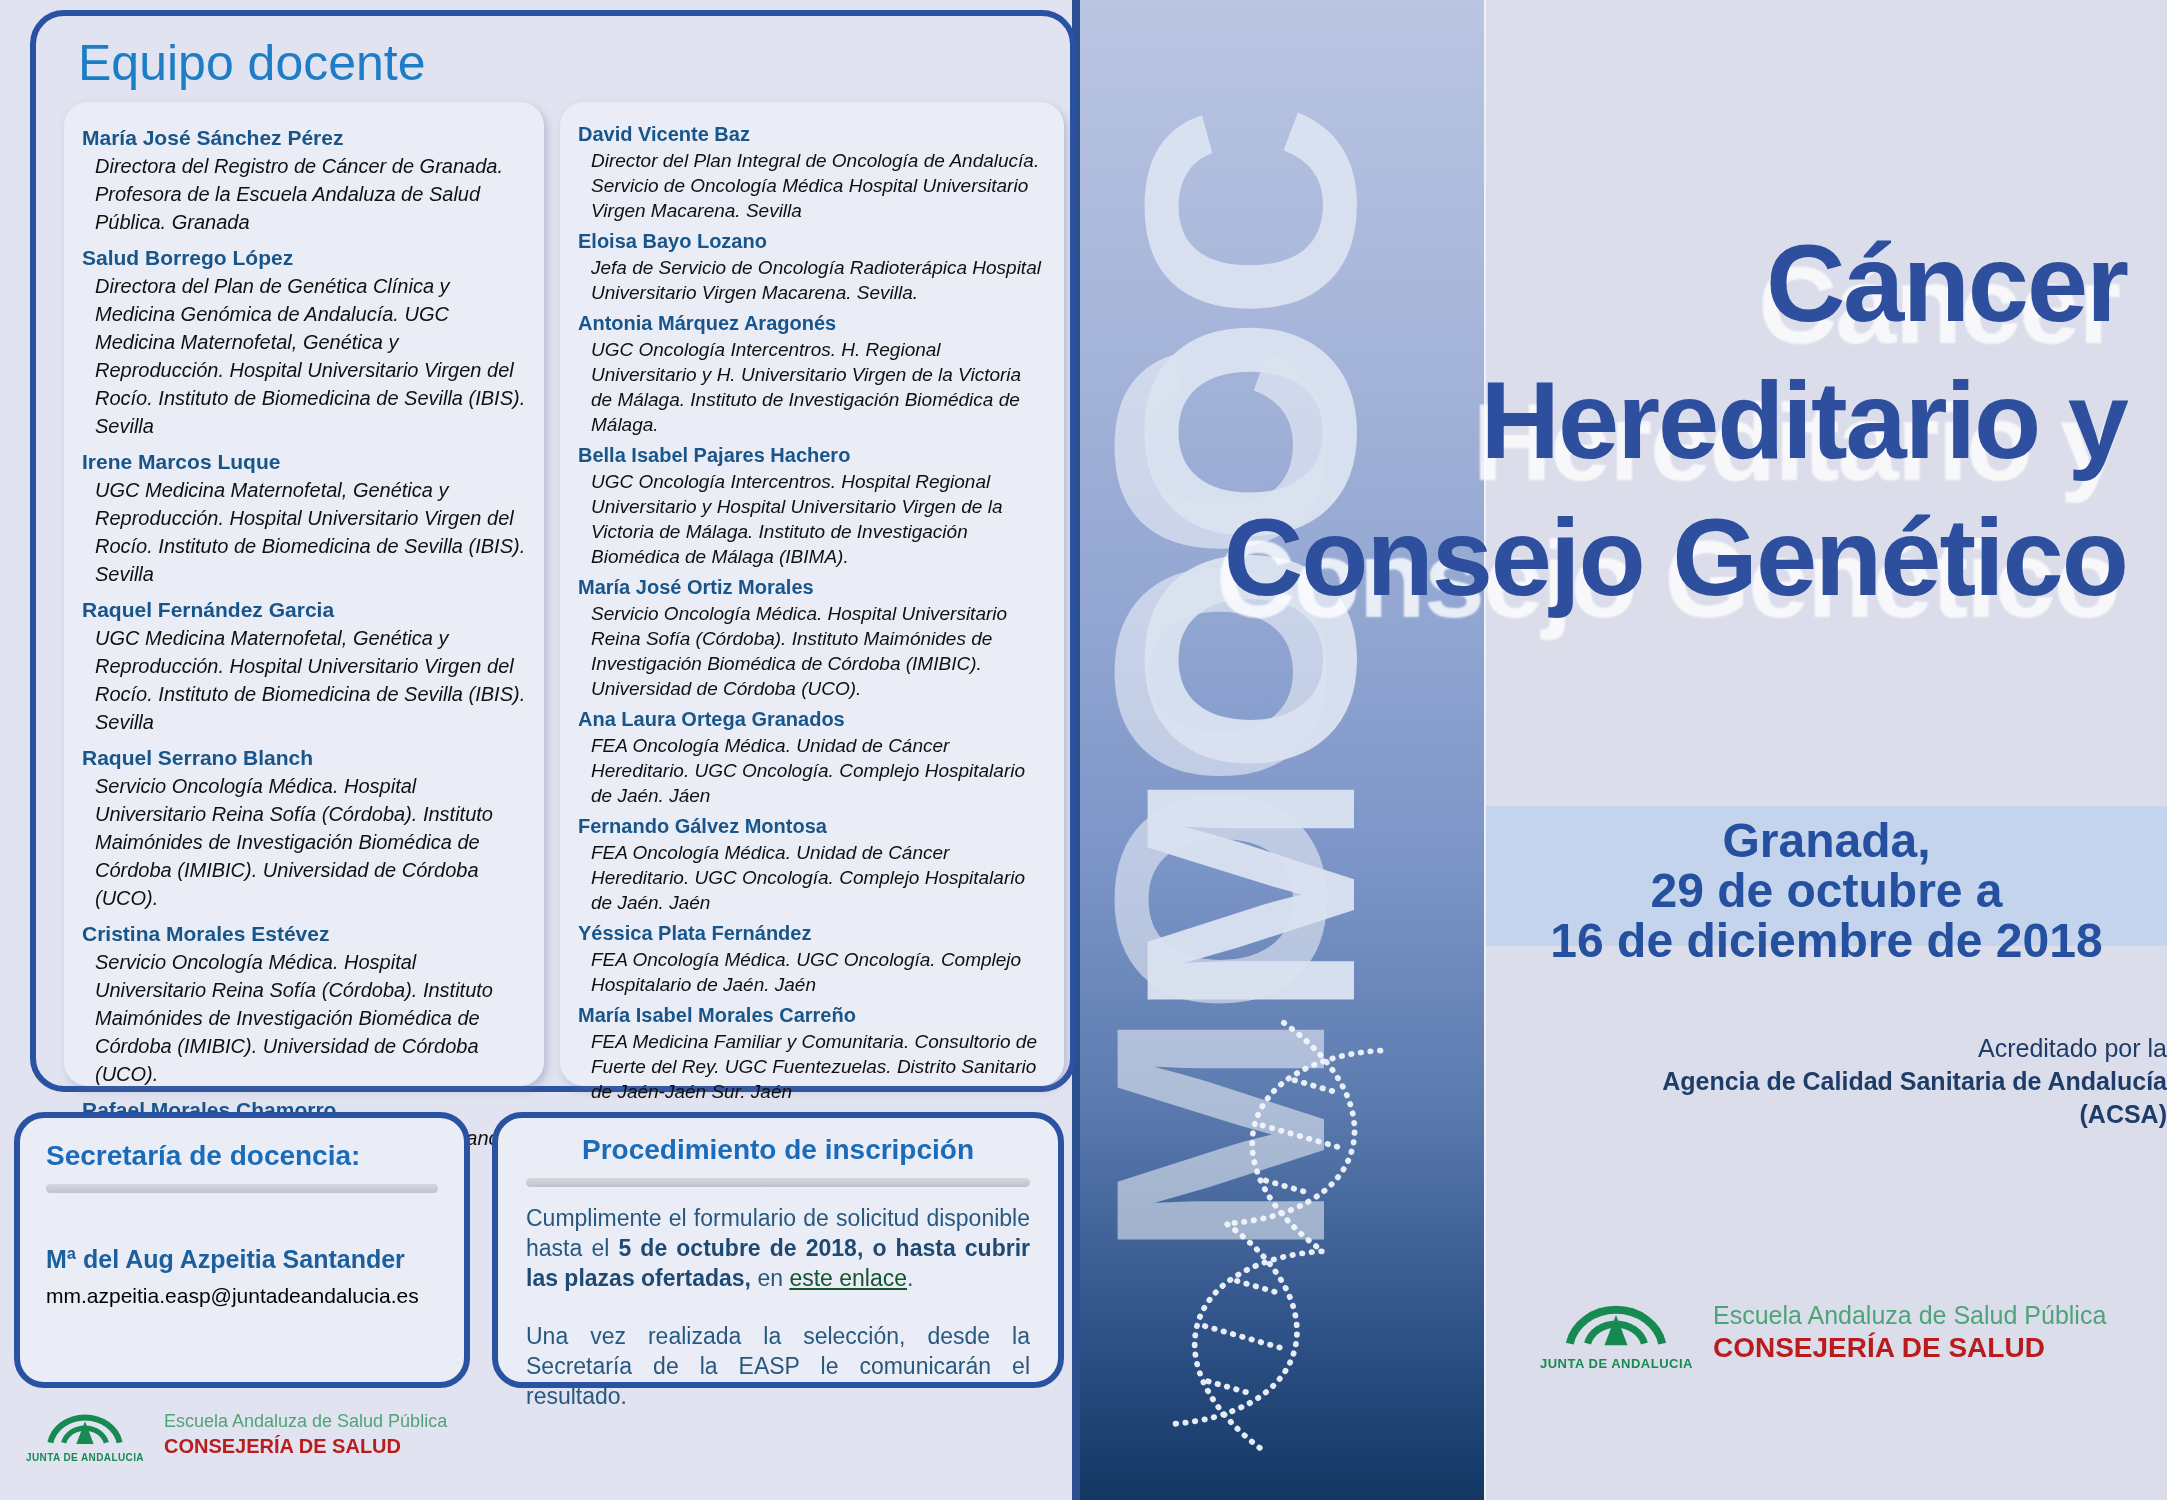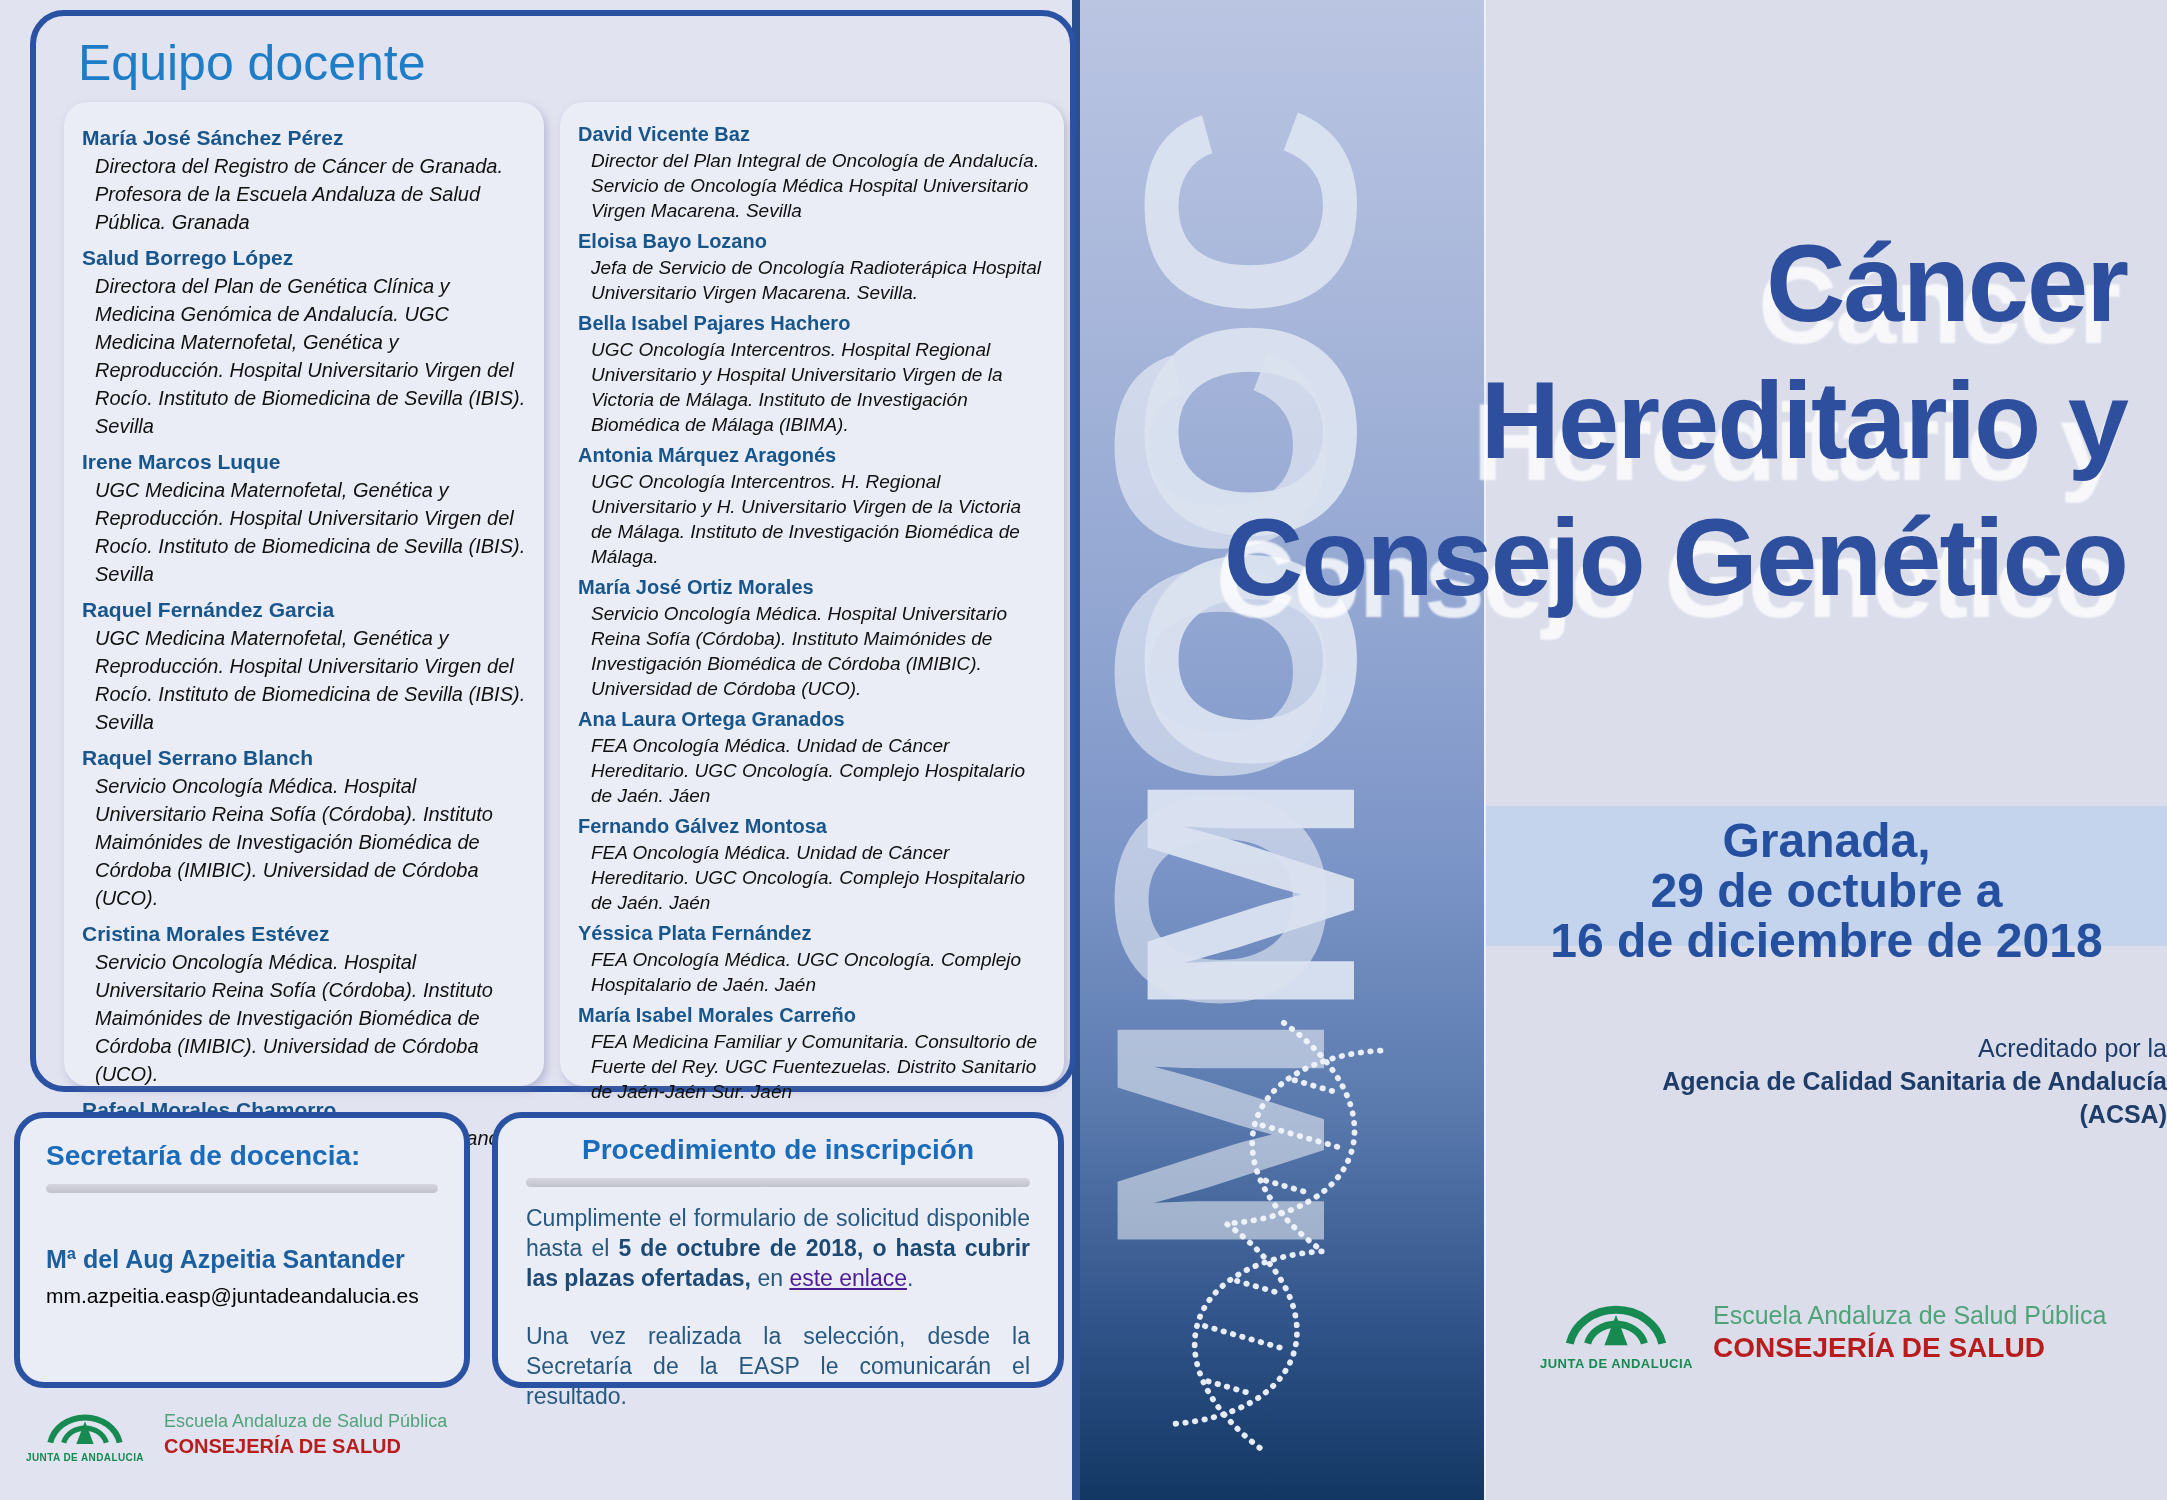--- a/index.html
+++ b/index.html
@@ -51,21 +51,21 @@
   .secretaria-box{left:14px;width:456px;padding:22px 26px;}
   .inscripcion-box{left:492px;width:572px;padding:16px 28px;}
   .btitle{font-weight:bold;color:#1a6cba;font-size:28px;}
   .inscripcion-box .btitle{text-align:center;}
   .bar{height:9px;border-radius:5px;background:linear-gradient(180deg,#d6d6df,#c2c2ce);margin-top:12px;}
   .sec-name{margin-top:52px;font-weight:bold;color:#1b5f9e;font-size:25px;}
   .sec-email{margin-top:10px;color:#000;font-size:21px;}
   .insc-p{margin:16px 0 0 0;color:#27587f;font-size:23px;line-height:30px;text-align:justify;}
   .insc-p b{color:#1d4a74;}
   .insc-p2{margin-top:28px;}
-  .enlace{color:#4c1d95;text-decoration:underline;cursor:pointer;}
+  .enlace{color:#14532d;text-decoration:underline;cursor:pointer;}
   
   .title-block{
     position:absolute;top:214px;right:40px;width:1210px;text-align:right;z-index:5;
     font-weight:bold;font-size:110px;line-height:137px;color:#2e4f9d;
     text-shadow:-8px 22px 2px rgba(255,255,255,.8);
     letter-spacing:-2px;
   }
   .datebox{
     position:absolute;left:1486px;top:806px;width:681px;height:140px;box-sizing:border-box;
     background:#c4d4ec;color:#24509f;font-weight:bold;font-size:48px;line-height:50px;
@@ -158,27 +158,27 @@
           <div class="ename">David Vicente Baz</div>
           <div class="edesc">Director del Plan Integral de Oncología de Andalucía. Servicio de Oncología Médica Hospital Universitario Virgen Macarena. Sevilla</div>
         </div>
 
         <div class="entry">
           <div class="ename">Eloisa Bayo Lozano</div>
           <div class="edesc">Jefa de Servicio de Oncología Radioterápica Hospital Universitario Virgen Macarena. Sevilla.</div>
         </div>
 
         <div class="entry">
+          <div class="ename">Antonia Márquez Aragonés</div>
+          <div class="edesc">UGC Oncología Intercentros. H. Regional Universitario y H. Universitario Virgen de la Victoria de Málaga. Instituto de Investigación Biomédica de Málaga.</div>
+        </div>
+
+        <div class="entry">
           <div class="ename">Bella Isabel Pajares Hachero</div>
           <div class="edesc">UGC Oncología Intercentros. Hospital Regional Universitario y Hospital Universitario Virgen de la Victoria de Málaga. Instituto de Investigación Biomédica de Málaga (IBIMA).</div>
-        </div>
-
-        <div class="entry">
-          <div class="ename">Antonia Márquez Aragonés</div>
-          <div class="edesc">UGC Oncología Intercentros. H. Regional Universitario y H. Universitario Virgen de la Victoria de Málaga. Instituto de Investigación Biomédica de Málaga.</div>
         </div>
 
         <div class="entry">
           <div class="ename">María José Ortiz Morales</div>
           <div class="edesc">Servicio Oncología Médica. Hospital Universitario Reina Sofía (Córdoba). Instituto Maimónides de Investigación Biomédica de Córdoba (IMIBIC). Universidad de Córdoba (UCO).</div>
         </div>
 
         <div class="entry">
           <div class="ename">Ana Laura Ortega Granados</div>
           <div class="edesc">FEA Oncología Médica. Unidad de Cáncer Hereditario. UGC Oncología. Complejo Hospitalario de Jaén. Jáen</div>

